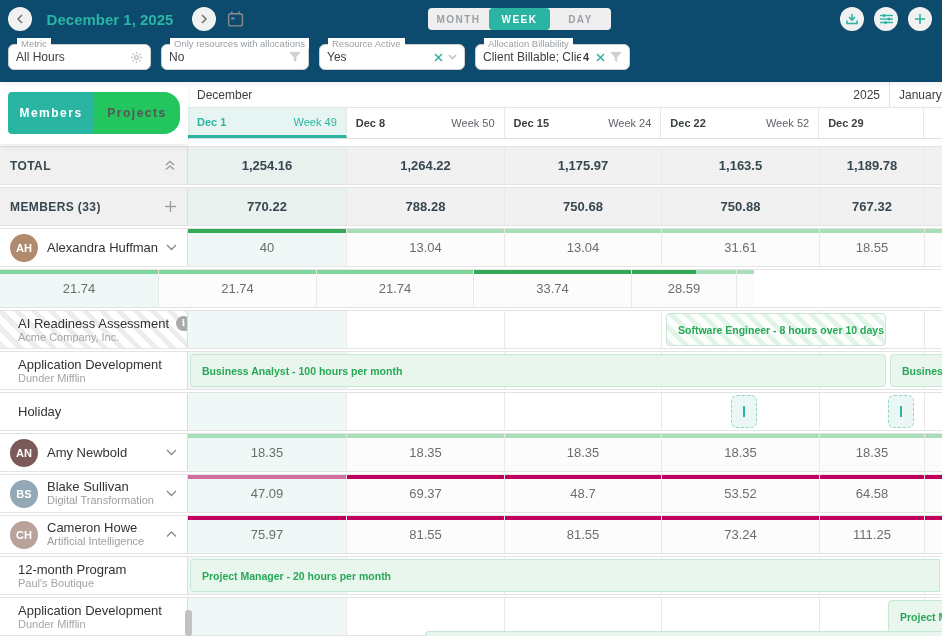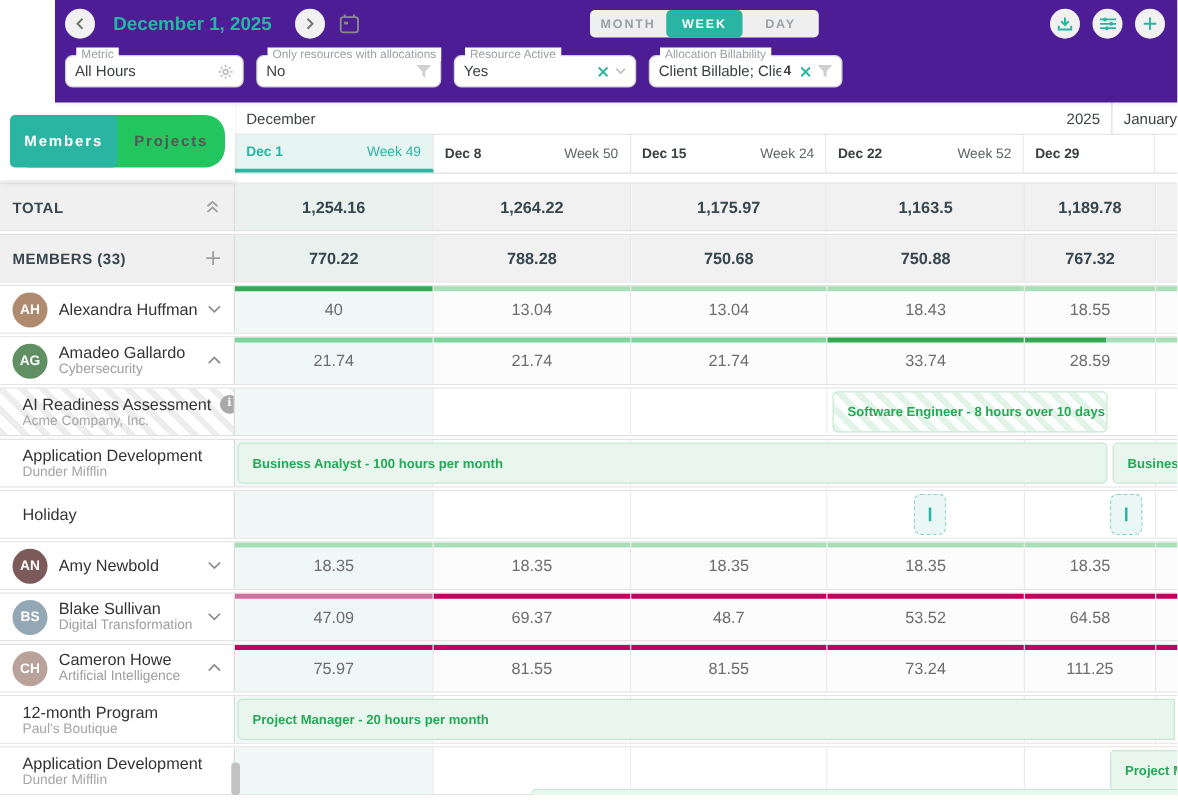--- a/index.html
+++ b/index.html
@@ -7,21 +7,21 @@
     --gdark:#34a853; --gmid:#7ed69c; --glight:#a9dfb8;
     --mag:#c2005f; --pink:#ce6f9f;
     --alloc-bg:#e9f6ee; --alloc-bd:#c6e8d2; --alloc-tx:#27a857;
     --grey-cell:#f1f1f1; --line:#e3e3e3; --txt:#3d4450; --muted:#9e9e9e;
   }
   *{margin:0;padding:0;box-sizing:border-box;}
   body{width:942px;height:642px;overflow:hidden;background:#fff;
        font-family:"Liberation Sans","DejaVu Sans",sans-serif;color:var(--txt);}
   svg{display:block;}
   
-  .hdrwrap{position:relative;z-index:5;background:#4c1d95;box-shadow:0 2px 5px rgba(0,0,0,.07);margin-left:44px;}
+  .hdrwrap{position:relative;z-index:5;background:#0c4a6e;box-shadow:0 2px 5px rgba(0,0,0,.07);}
   .topbar{height:38px;display:flex;align-items:center;padding:0 8px;position:relative;}
   .circbtn{width:24px;height:24px;border-radius:50%;background:#f1f1f1;border:none;
            display:flex;align-items:center;justify-content:center;cursor:pointer;flex:none;}
   .datetxt{color:var(--teal);font-size:15px;font-weight:bold;margin:0 18px 0 14px;min-width:128px;text-align:center;}
   .iconbtn{background:none;border:none;display:flex;align-items:center;justify-content:center;
            width:26px;height:26px;cursor:pointer;margin-left:6px;}
   .seg{position:absolute;left:428px;top:8px;display:flex;background:#efefef;border-radius:4px;height:22px;}
   .seg button{border:none;background:none;width:61px;font-size:10px;font-weight:bold;letter-spacing:1.5px;
               color:#9aa0a6;cursor:pointer;border-radius:4px;font-family:inherit;}
   .seg button.active{background:var(--teal);color:#fff;}
@@ -334,45 +334,33 @@
         <div class="c w1 memc">
             <i class="ub ub-gl"></i>
             <span>13.04</span>
           </div>
         <div class="c w2 memc">
             <i class="ub ub-gl"></i>
             <span>13.04</span>
           </div>
         <div class="c w3 memc">
             <i class="ub ub-gl"></i>
-            <span>18.43</span>
+            <span>31.61</span>
           </div>
         <div class="c w4 memc">
             <i class="ub ub-gl"></i>
             <span>18.55</span>
           </div>
         <div class="c w5 memc">
             <i class="ub ub-gl"></i>
           </div>
       </div>
     </div>
 
     <div class="crow">
-      <div class="scell">
-        <span class="av av2">AG</span>
-        <span>
-          <span class="mname" style="display:block">Amadeo Gallardo</span>
-          <span class="mrole" style="display:block">Cybersecurity</span>
-        </span>
-        <span class="chev">
-            <svg width="11" height="7" viewBox="0 0 11 7">
-              <polyline points="1,5.5 5.5,1 10,5.5" fill="none" stroke="#8a8a8a" stroke-width="1.4"></polyline>
-            </svg>
-          </span>
-      </div>
       <div class="gcells">
         <div class="c w0 memc first">
             <i class="ub ub-gm"></i>
             <span>21.74</span>
           </div>
         <div class="c w1 memc">
             <i class="ub ub-gm"></i>
             <span>21.74</span>
           </div>
         <div class="c w2 memc">

